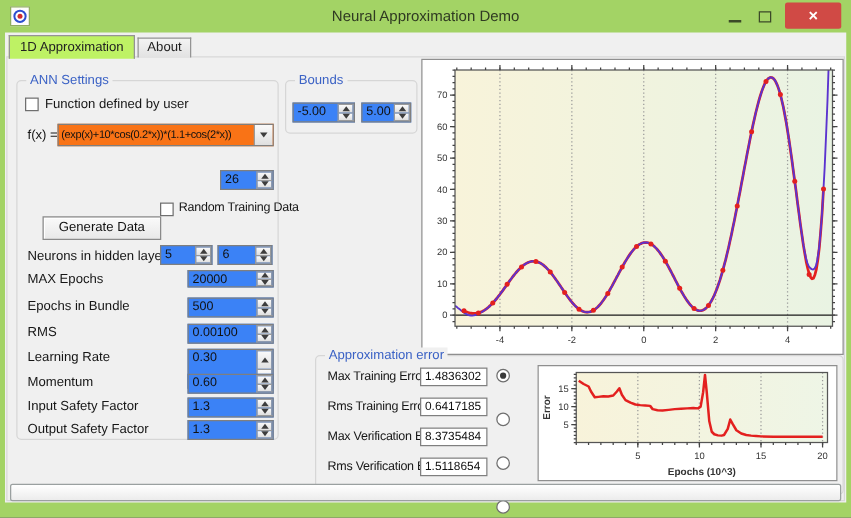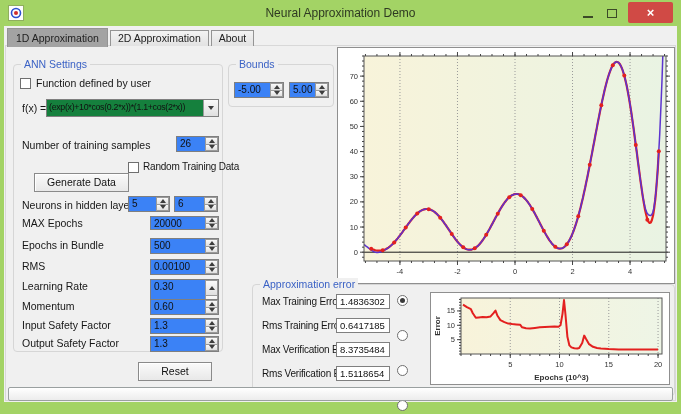--- a/index.html
+++ b/index.html
@@ -19,42 +19,42 @@
                color:#fff; font-size:13px; font-weight:bold; }
   #app-icon { left:8px; top:5px; width:16px; height:16px; background:#fdfdfd; border:1px solid #8fae5f;
               display:flex; align-items:center; justify-content:center; }
   
   #client { left:4px; top:26px; width:673px; height:376px; background:#f0f0f0; }
   #page { left:5px; top:45px; width:671px; height:356px; background:#f0f0f0; border:1px solid #d8d8d8; }
   
   #tabbar { left:7px; top:28px; display:flex; align-items:flex-end; gap:2px; z-index:6; }
   .tab { font-size:10.5px; color:#222; padding:0 7px; line-height:15px;
          background:linear-gradient(#f3f3f3,#e2e2e2); border:1px solid #949494; border-bottom:none; }
-  .tab.selected { line-height:18px; background:#a3a3a3; margin-bottom:-1px; padding:0 8px; }
+  .tab.selected { line-height:18px; background:#bef264; margin-bottom:-1px; padding:0 8px; }
   
   .gb { border:1px solid #d6d6d6; border-radius:4px; background:transparent; }
   .gb-label { position:absolute; font-size:10.5px; color:#3b62c5; background:#f0f0f0; padding:0 3px; white-space:nowrap; }
   .lbl { font-size:10.5px; color:#161616; white-space:nowrap; }
   .lbl-sm { font-size:10px; color:#161616; white-space:nowrap; letter-spacing:-0.2px; }
   
   .tb { background:#fff; border:1px solid #7f7f7f; font-size:9.5px; color:#111; padding:1px 0 0 3px; }
   .btn { background:linear-gradient(#fafafa,#e8e8e8); border:1px solid #8a8a8a;
          box-shadow:inset 1px 1px 0 #fff; font-size:10.5px; color:#111; text-align:center; }
   .cb { width:11px; height:11px; background:#fff; border:1px solid #6f6f6f; }
   .radio { width:11px; height:11px; background:#fff; border:1px solid #6f6f6f; border-radius:50%; position:relative; }
   .radio.sel::after { content:""; position:absolute; inset:2px; background:#3a3a3a; border-radius:50%; }
   .spinner { display:flex; background:#3b82f6; border:1px solid #7f7f7f; }
   .spin-val { flex:1; font-size:10px; color:#111; line-height:13px; padding-left:3px; overflow:hidden; }
   .spin-btns { width:13px; display:flex; flex-direction:column; }
   .sb { flex:1; background:linear-gradient(#fafafa,#dfdfdf); border:1px solid #9a9a9a;
         display:flex; align-items:center; justify-content:center; }
   .sb + .sb { border-top:none; }
   .tri-up { width:0; height:0; border-left:3px solid transparent; border-right:3px solid transparent; border-bottom:4px solid #3d3d3d; }
   .tri-down { width:0; height:0; border-left:3px solid transparent; border-right:3px solid transparent; border-top:4px solid #3d3d3d; }
-  .combo { display:flex; background:#15803d; border:1px solid #7f7f7f; }
+  .combo { display:flex; background:#f97316; border:1px solid #7f7f7f; }
   .combo-text { flex:1; font-size:8.8px; letter-spacing:-0.3px; line-height:15px; padding-left:2px; color:#111; white-space:nowrap; overflow:hidden; }
   .combo-arrow { width:15px; background:linear-gradient(#fafafa,#dfdfdf); border-left:1px solid #9a9a9a;
                  display:flex; align-items:center; justify-content:center; }
   .panel { background:#fff; border:1px solid #8f8f8f; }
   #pbar { left:8px; top:387px; width:665px; height:14px; background:linear-gradient(#ffffff,#ececec);
           border:1px solid #9aa0a0; border-radius:2px; }
   svg { display:block; }
   svg text { font-family:"Liberation Sans", sans-serif; }
 </style>
 </head>
@@ -77,39 +77,37 @@
     </div>
   <div class="abs winbtn" id="btn-close">
       <span>×</span>
     </div>
 
   <div class="abs" id="client"></div>
   <div class="abs" id="page"></div>
 
   <div class="abs" id="tabbar">
     <div class="tab selected">1D Approximation</div>
-    <div class="tab">2D Approximation</div>
     <div class="tab">About</div>
   </div>
 
   <div class="abs gb" style="left:13px; top:64px; width:210px; height:288px;"></div>
   <div class="abs gb-label" style="left:21px; top:58px;">ANN Settings</div>
 
   <div class="abs cb" style="left:20px; top:78px;"></div>
   <div class="abs lbl" style="left:36px; top:77px;">Function defined by user</div>
 
   <div class="abs lbl" style="left:22px; top:102px;">f(x) =</div>
   <div class="abs combo" style="left:46px; top:99px; width:173px; height:18px;">
     <div class="combo-text">(exp(x)+10*cos(0.2*x))*(1.1+cos(2*x))</div>
     <div class="combo-arrow">
         <i class="tri-down"></i>
       </div>
   </div>
 
-  <div class="abs lbl" style="left:22px; top:139px;">Number of training samples</div>
   <div class="abs spinner" style="left:176px; top:136px; width:43px; height:16px;">
     <div class="spin-val">26</div>
     <div class="spin-btns">
         <div class="sb">
           <i class="tri-up"></i>
         </div>
         <div class="sb">
           <i class="tri-down"></i>
         </div>
       </div>
@@ -227,21 +225,20 @@
     <div class="spin-btns">
         <div class="sb">
           <i class="tri-up"></i>
         </div>
         <div class="sb">
           <i class="tri-down"></i>
         </div>
       </div>
   </div>
 
-  <div class="abs btn" style="left:138px; top:362px; width:74px; height:19px; line-height:17px;">Reset</div>
 
   <div class="abs gb" style="left:228px; top:64px; width:106px; height:43px;"></div>
   <div class="abs gb-label" style="left:236px; top:58px;">Bounds</div>
   <div class="abs spinner" style="left:234px; top:82px; width:50px; height:16px;">
     <div class="spin-val">-5.00</div>
     <div class="spin-btns">
         <div class="sb">
           <i class="tri-up"></i>
         </div>
         <div class="sb">

